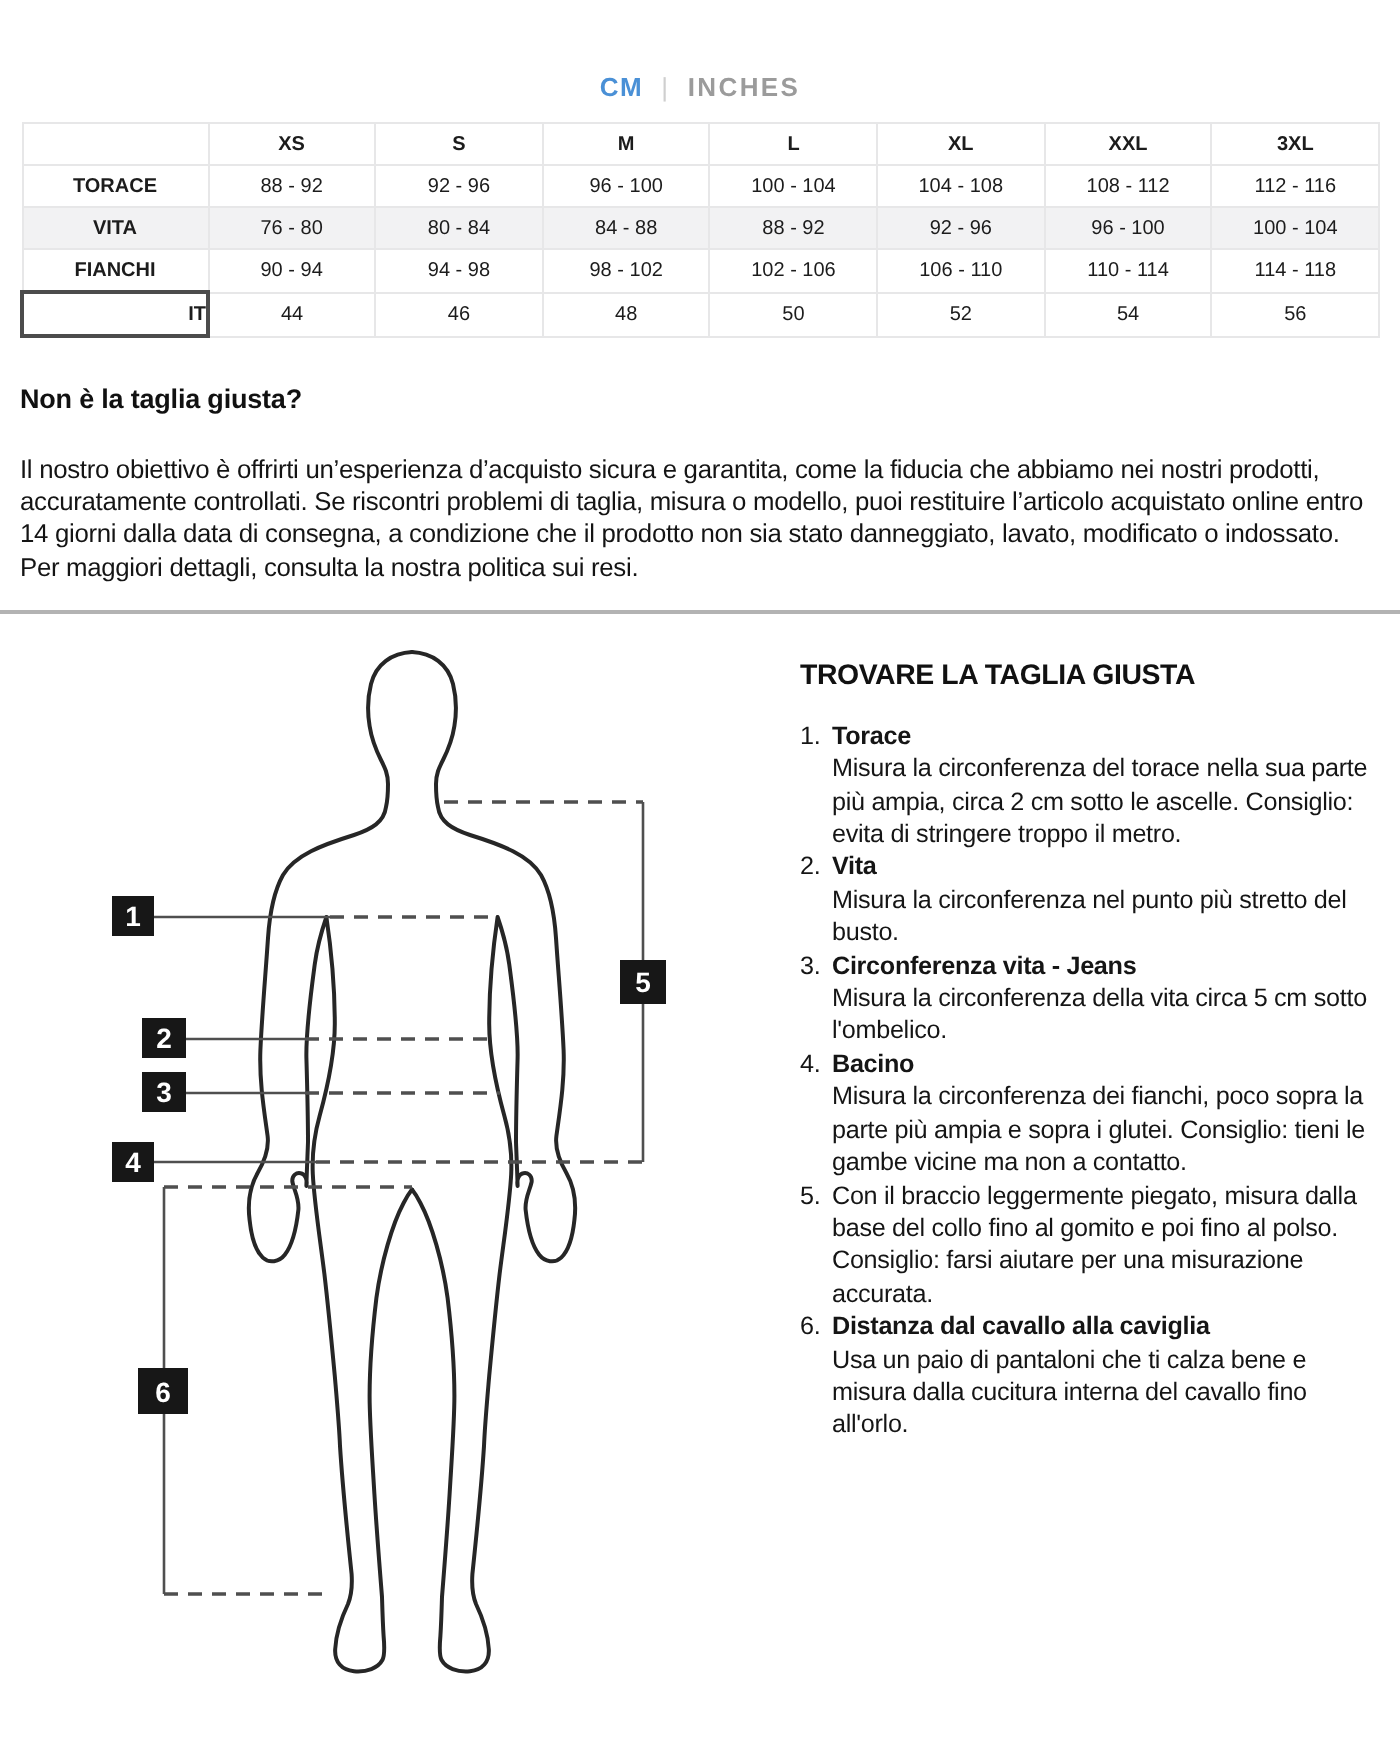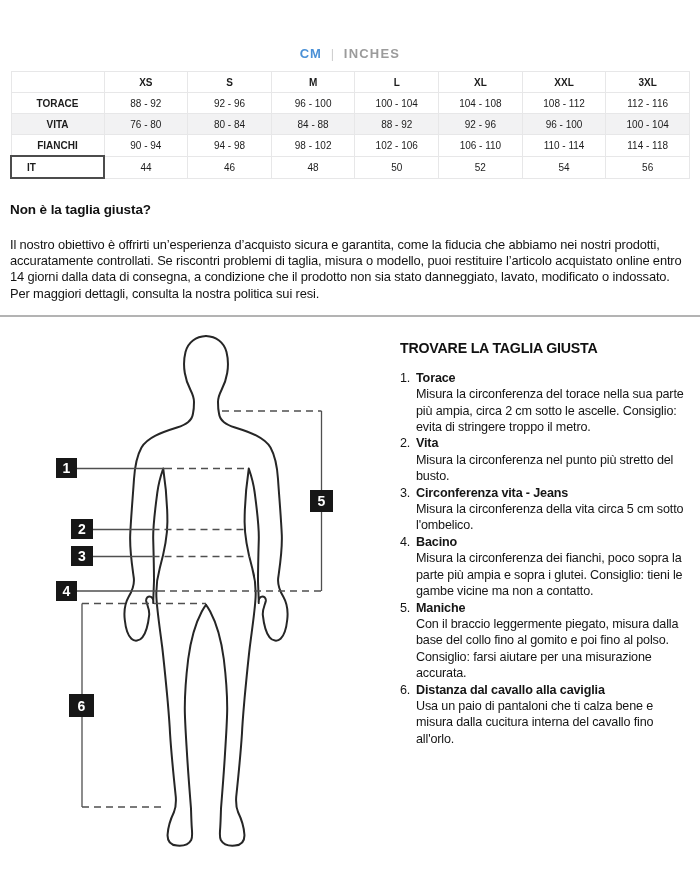--- a/index.html
+++ b/index.html
@@ -2,32 +2,32 @@
 <html><head>
 <meta charset="utf-8">
 <style>
   html,body { margin:0; padding:0; }
   body {
     width:700px; height:869px; background:#ffffff; color:#111;
     font-family:"Liberation Sans", sans-serif; overflow:hidden;
     -webkit-font-smoothing:antialiased;
   }
   
-  .unit-toggle { text-align:center; padding-top:46px; font-size:13px; font-weight:bold; letter-spacing:.8px; }
+  .unit-toggle { text-align:center; padding-top:36px; font-size:13px; font-weight:bold; letter-spacing:.8px; }
   .unit-cm { color:#4a90d6; cursor:pointer; }
   .unit-sep { color:#cfcfcf; margin:0 9px; font-weight:normal; }
   .unit-inches { color:#9b9b9b; cursor:pointer; letter-spacing:1.2px; }
   
   table.size-table { border-collapse:collapse; table-layout:fixed; width:680px; margin:10px auto 0 auto; font-size:10px; }
   .size-table col.c0 { width:93px; }
   .size-table th, .size-table td { border:1px solid #e7e7e8; height:20px; padding:0; text-align:center; font-weight:normal; color:#1c1c1c; }
   .size-table thead th { font-weight:bold; }
   .size-table tr.alt td { background:#f2f2f3; }
   .size-table td.row-label { font-weight:bold; }
-  .size-table td.it-cell { border:2px solid #4c4c4c; text-align:left; padding-left:15px; font-weight:bold; background:#fff; }
+  .size-table td.it-cell { border:2px solid #4c4c4c; text-align:right; padding-left:15px; font-weight:bold; background:#fff; }
   
   .policy { padding:23px 12px 0 10px; }
   .policy-heading { font-size:13.5px; font-weight:bold; margin:0 0 20px 0; letter-spacing:-.1px; }
   .policy-body { font-size:12.9px; line-height:16.2px; letter-spacing:-.15px; color:#141414; margin:0; }
   
   .divider { border:none; border-top:2px solid #b3b3b3; margin:13px 0 0 0; }
   
   .measure { display:flex; }
   .figure-wrap { flex:0 0 400px; }
   .guide { width:288px; padding:10px 8px 0 0; }
@@ -235,21 +235,20 @@
       <li>
         <span class="num">4.</span>
         <div class="li-body">
           <span class="term">Bacino</span>
           <p class="desc">Misura la circonferenza dei fianchi, poco sopra la parte più ampia e sopra i glutei. Consiglio: tieni le gambe vicine ma non a contatto.</p>
         </div>
       </li>
       <li>
         <span class="num">5.</span>
         <div class="li-body">
-          <span class="term">Maniche</span>
           <p class="desc">Con il braccio leggermente piegato, misura dalla base del collo fino al gomito e poi fino al polso. Consiglio: farsi aiutare per una misurazione accurata.</p>
         </div>
       </li>
       <li>
         <span class="num">6.</span>
         <div class="li-body">
           <span class="term">Distanza dal cavallo alla caviglia</span>
           <p class="desc">Usa un paio di pantaloni che ti calza bene e misura dalla cucitura interna del cavallo fino all'orlo.</p>
         </div>
       </li>

